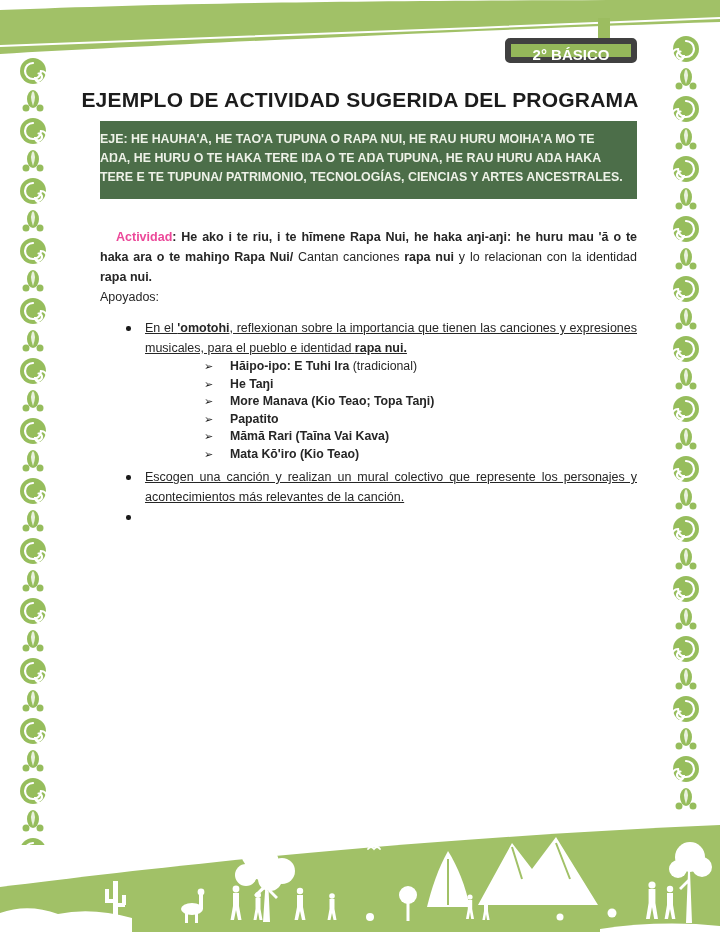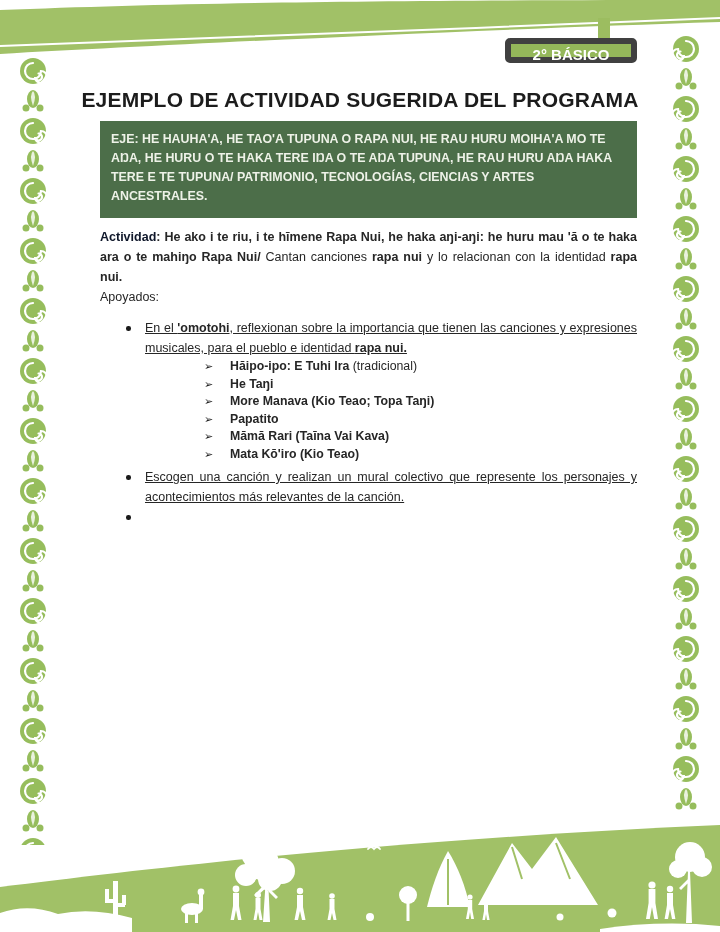--- a/index.html
+++ b/index.html
@@ -18,28 +18,28 @@
   .doc-title{
     position:absolute;top:88px;left:0;width:720px;text-align:center;
     font-size:21px;font-weight:bold;color:#1c1c1c;letter-spacing:.2px;
   }
   
   .border-left{position:absolute;left:19px;top:55px;}
   .border-right{position:absolute;left:672px;top:33px;}
   
   .eje-box{
     position:absolute;left:100px;top:121px;width:537px;box-sizing:border-box;
-    background:#4c6e49;color:#eef2e8;padding:9px 11px 12px 11px;
+    background:#4c6e49;color:#eef2e8;padding:9px 11px 12px 0;
     font-size:12.4px;font-weight:bold;line-height:19px;
   }
   
   .content{position:absolute;left:100px;top:227px;width:537px;font-size:12.5px;line-height:20px;}
   .content p{margin:0;}
   .p-actividad{text-align:justify;}
-  .label-purple{color:#0f172a;}
+  .label-purple{color:#ec4899;margin-left:16px;}
   .bld{font-weight:bold;}
   .p-ejemplos{margin-top:21px;}
   ul{list-style:none;margin:0;padding:0;}
   .main-list{margin-top:11px;}
   .main-li{position:relative;padding-left:45px;text-align:justify;text-decoration:underline;}
   .main-li .dot{
     position:absolute;left:26px;top:8px;width:4.5px;height:4.5px;border-radius:50%;background:#1a1a1a;
   }
   .song-list{margin:0 0 0 0;}
   .song-li{position:relative;padding-left:130px;line-height:17.5px;font-size:12.3px;}

